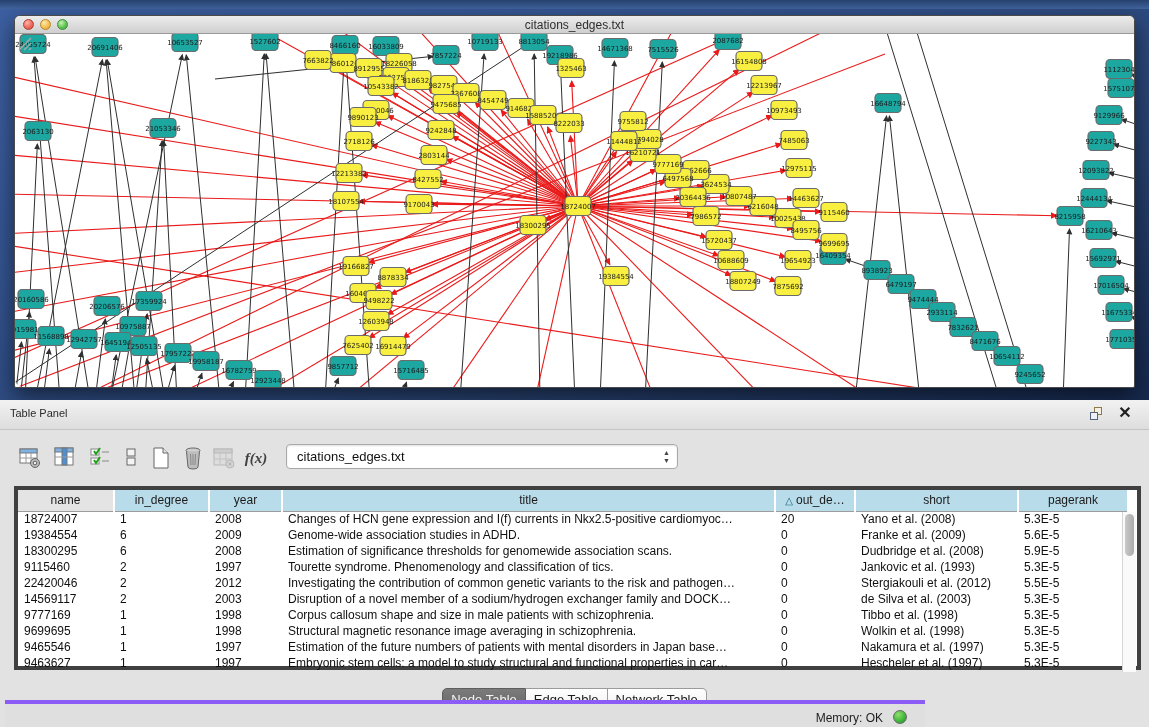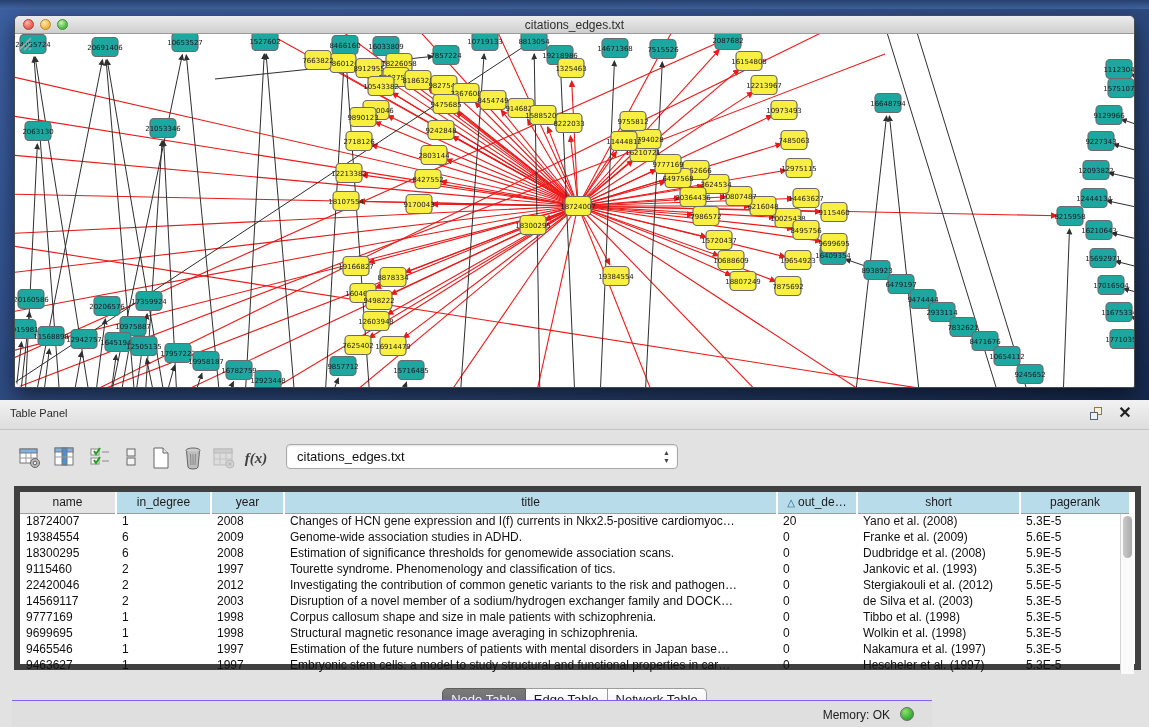--- a/index.html
+++ b/index.html
@@ -45,21 +45,21 @@
           align-items:center; justify-content:center; cursor:pointer; }
   .fx { font-family:"Liberation Serif", serif; font-style:italic; font-weight:bold;
         font-size:15px; color:#404040; }
   .combo { position:absolute; left:272px; top:2px; width:392px; height:25px; background:#fff;
            border:1px solid #a9a9a9; border-radius:4px; box-shadow:inset 0 1px 2px rgba(0,0,0,.12);
            cursor:pointer; }
   .combo-text { position:absolute; left:10px; top:4px; font-size:13px; color:#111; }
   .combo-arrows { position:absolute; right:7px; top:4px; font-size:7px; line-height:8px; color:#444; text-align:center; }
 
   .tablewrap { position:absolute; left:14px; top:86px; width:1127px; height:184px;
-               background:#fff; border:6px solid #404040; }
+               background:#fff; border:4px solid #404040; }
   table.grid { border-collapse:collapse; width:1110px; table-layout:fixed; }
   table.grid th { height:21px; font-size:12px; font-weight:normal; color:#1b1b1b;
                   background:#b9dcea; border-right:2px solid #fff; border-bottom:1px solid #9d9d9d;
                   overflow:hidden; white-space:nowrap; }
   table.grid th.graycol { background:#e4e4e4; }
   table.grid th .sortglyph { font-size:10px; color:#18637e; margin-right:3px; }
   table.grid td { height:16px; font-size:12px; color:#101010; padding:0 4px 0 6px;
                   overflow:hidden; white-space:nowrap; text-overflow:ellipsis; }
   .vscroll { position:absolute; right:1px; top:22px; width:14px; height:160px;
              background:#fafafa; border-left:1px solid #d5d5d5; }
@@ -68,22 +68,22 @@
 
   .tabsbar { position:absolute; left:0; top:274px; width:1149px; height:24px; text-align:center; }
   .seg { display:inline-block; height:22px; line-height:21px; padding:0 8px; font-size:13px;
          background:linear-gradient(180deg,#ffffff,#f0f0f0); color:#1c1c1c;
          border:1px solid #9b9b9b; border-left:none; cursor:pointer; vertical-align:top;margin-top:14px; }
   .seg:first-child { border-left:1px solid #9b9b9b; border-radius:5px 0 0 5px; }
   .seg:last-child { border-radius:0 5px 5px 0; }
   .seg.active { background:linear-gradient(180deg,#7b7b7b,#676767); color:#f4f4f4;
                 border-color:#5e5e5e; }
 
-  .statusbar { position:absolute; left:12px; top:300px; width:920px; height:27px;
-               background:#dfdfdf; border-top:1px solid #8b5cf6; }
+  .statusbar { position:absolute; left:5px; top:300px; width:920px; height:27px;
+               background:#dfdfdf; border-top:4px solid #8b5cf6; }
   .mem { position:absolute; right:42px; top:7px; font-size:12px; color:#1c1c1c; }
   .memdot { position:absolute; right:18px; top:6px; width:14px; height:14px; border-radius:50%;
             background:radial-gradient(circle at 35% 30%,#8fe06d,#3db33a 60%,#2c8f2b);
             border:1px solid #6a6a6a; }
 </style>
 </head>
 <body>
 
 <div class="desktop">
   <div class="mac-window">

